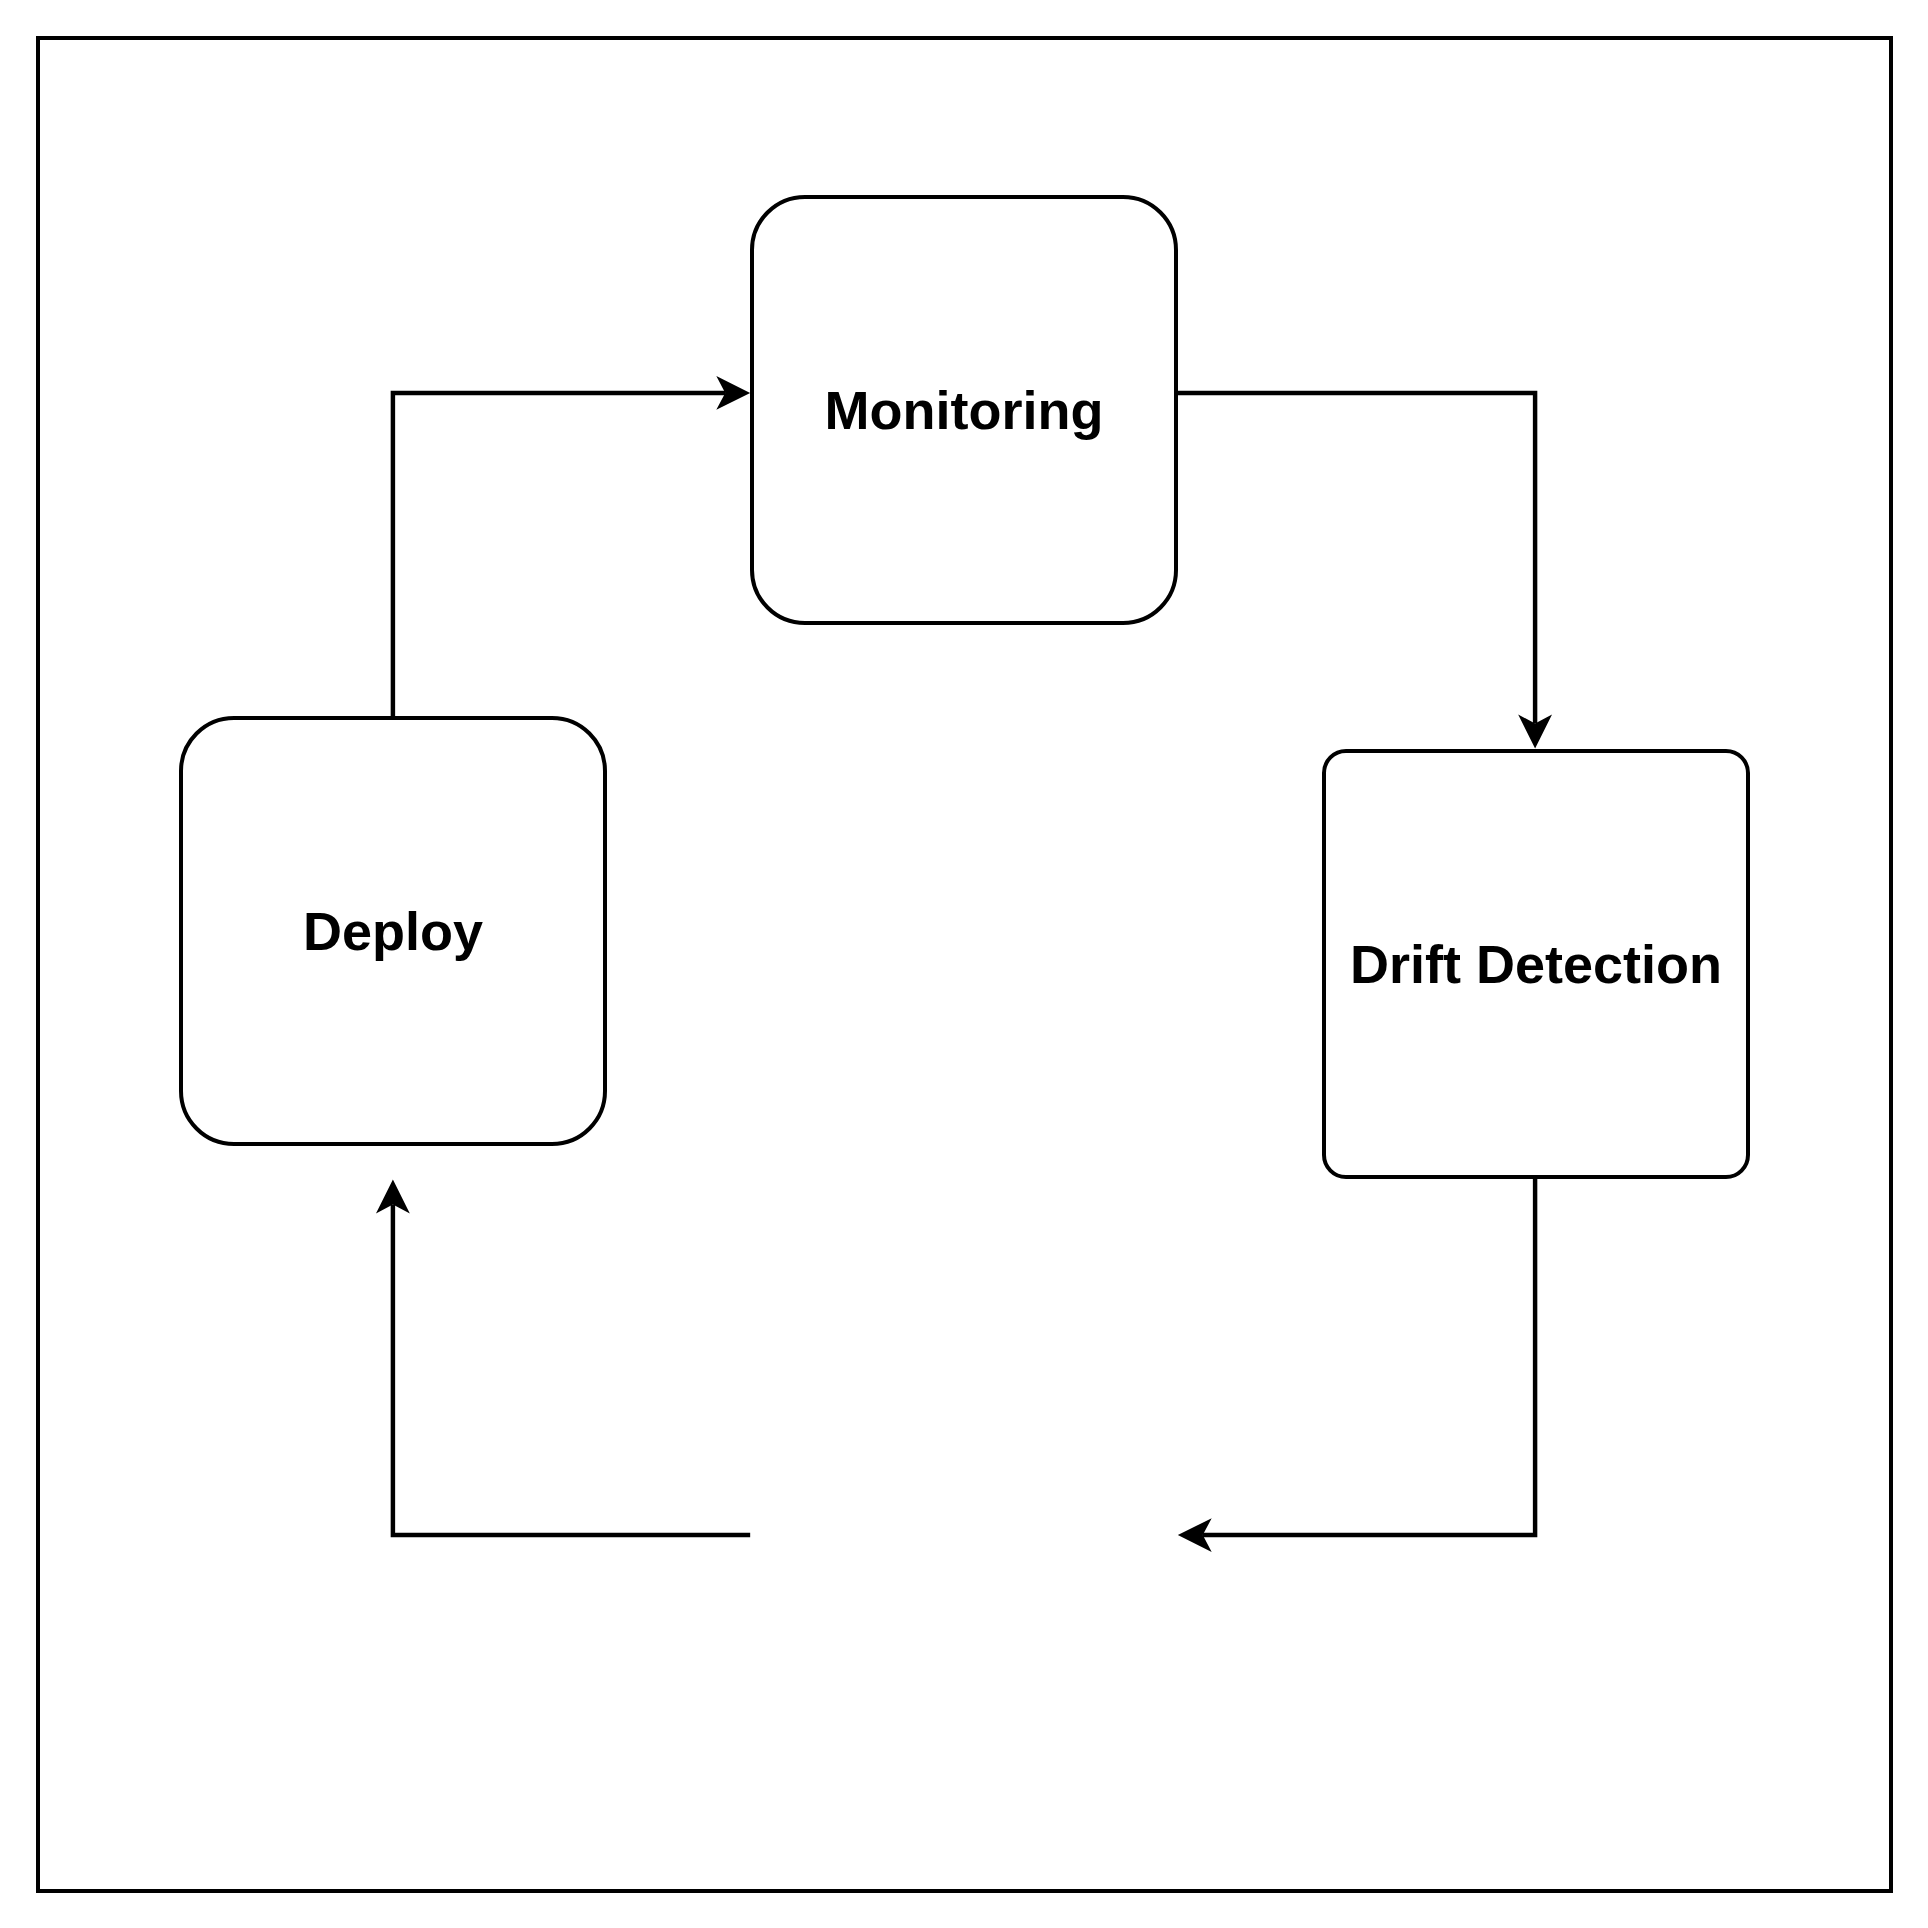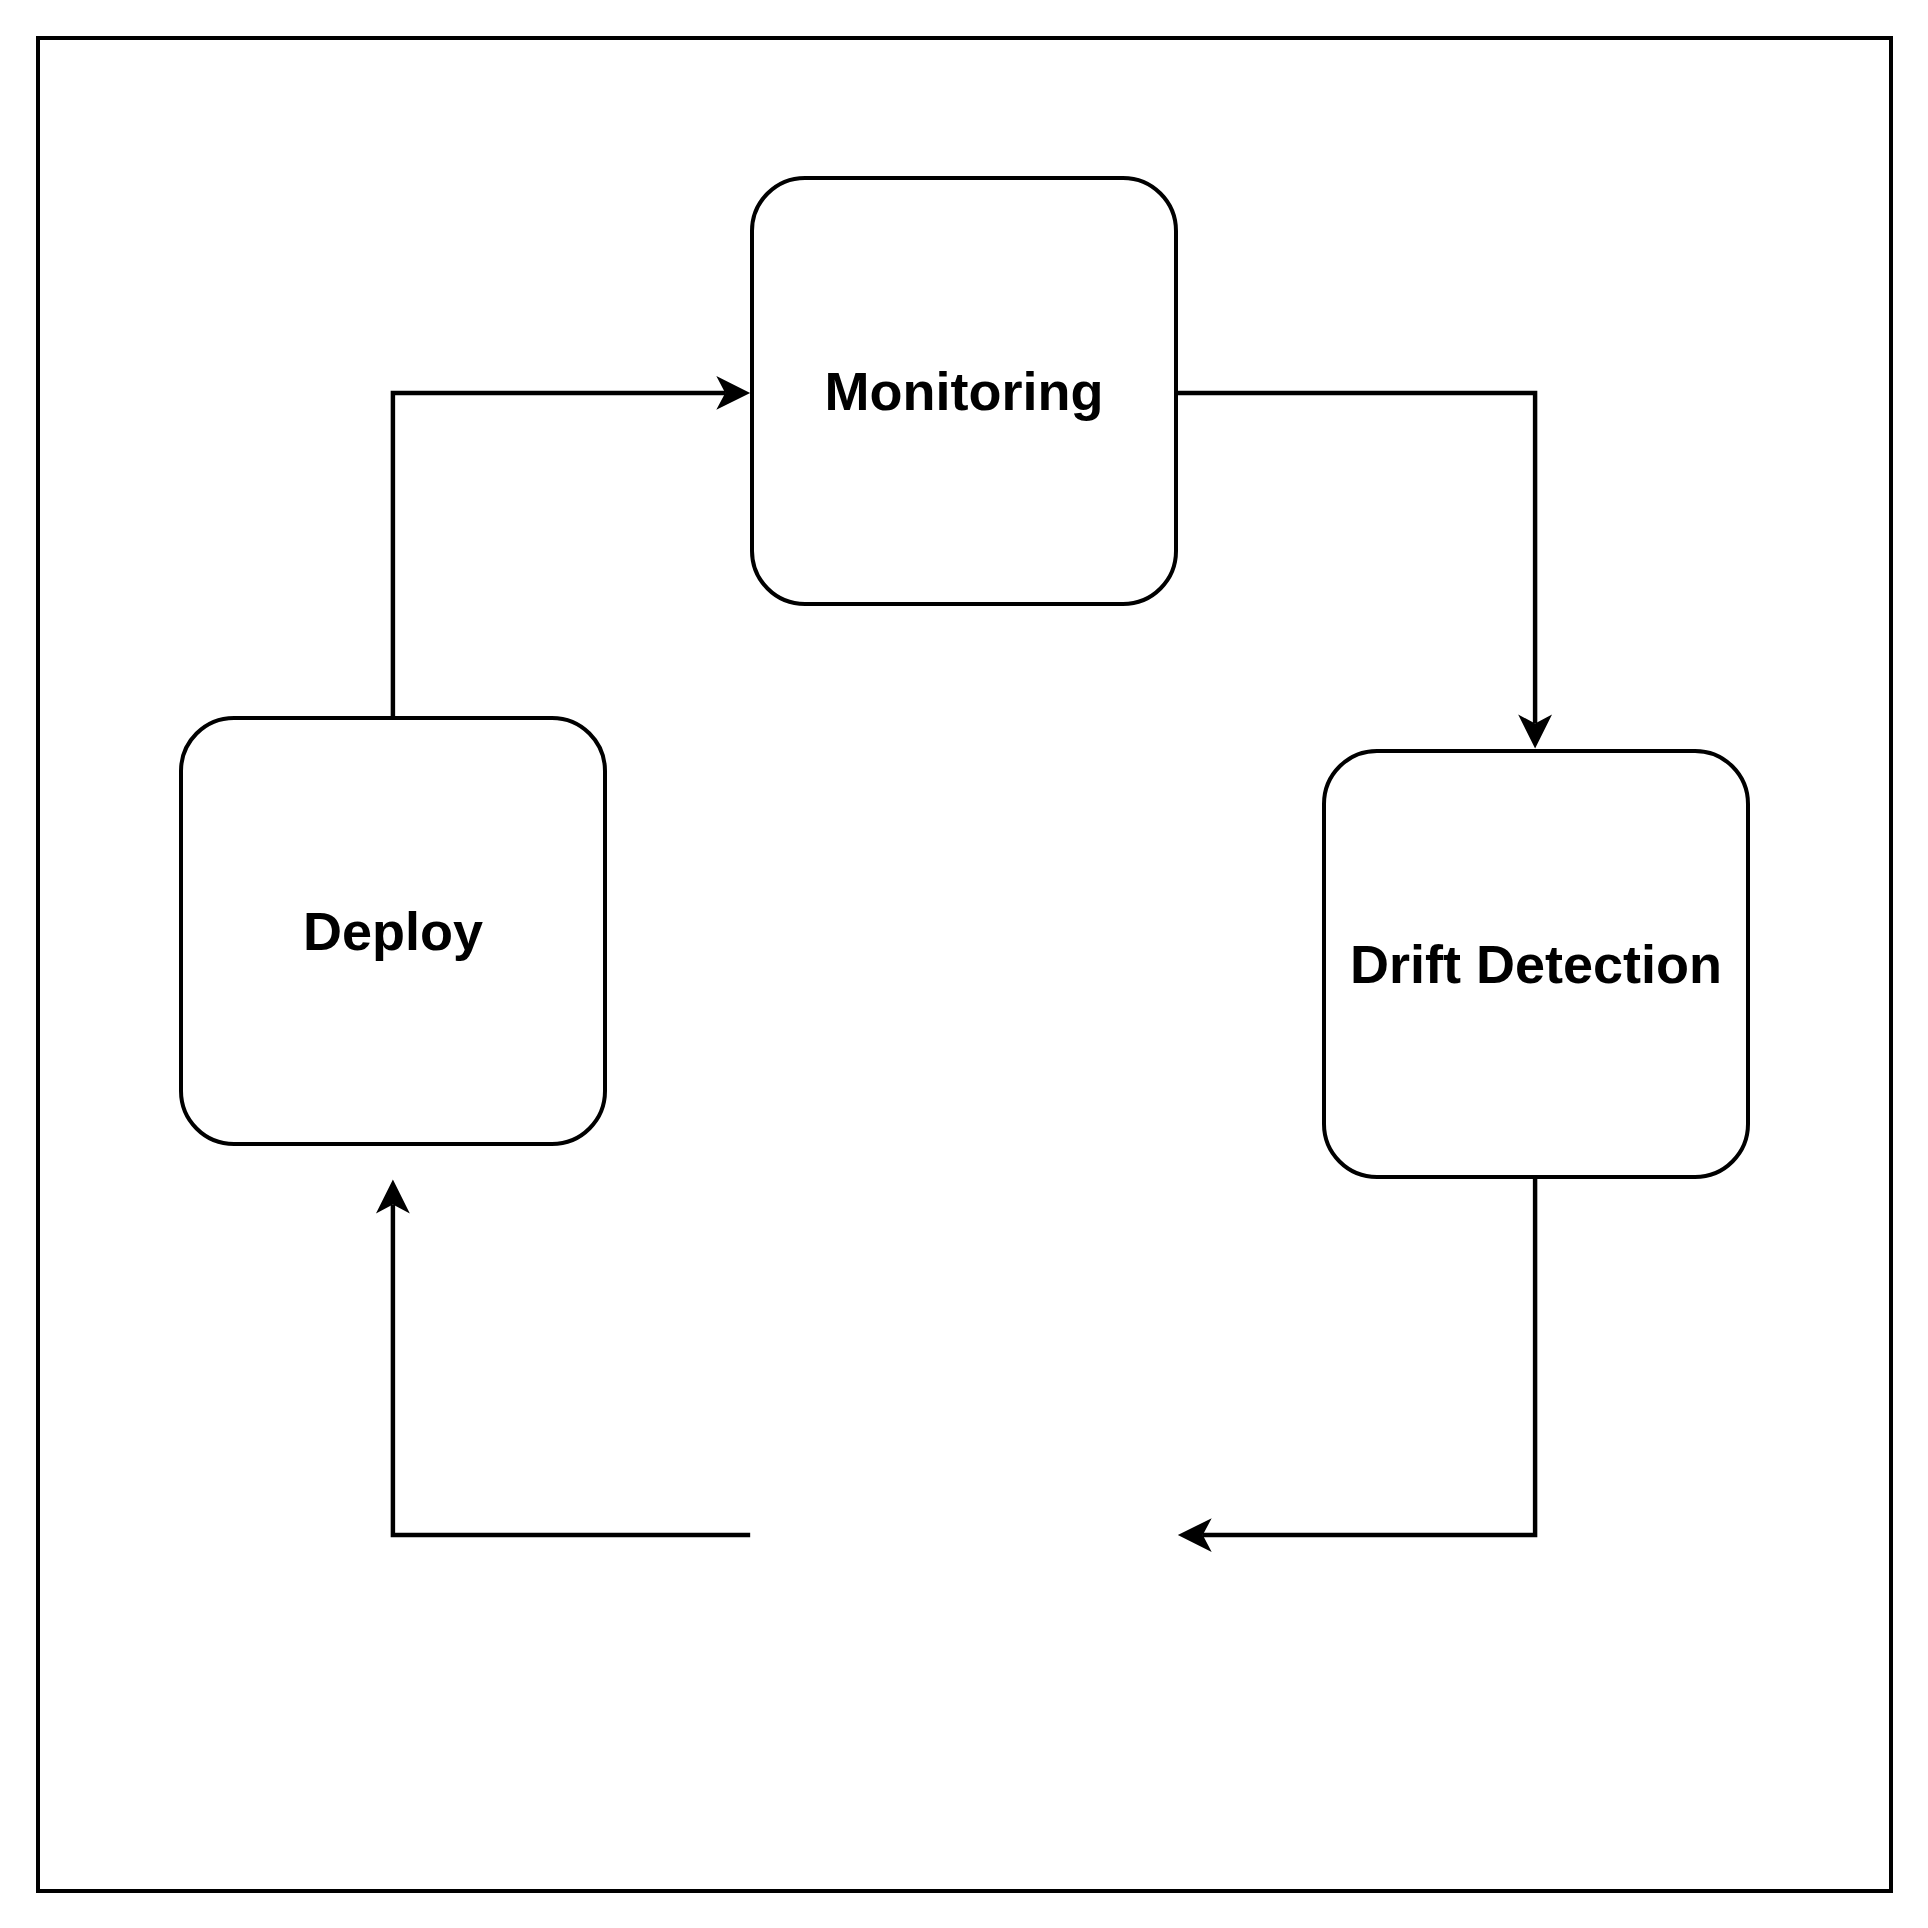--- a/index.html
+++ b/index.html
@@ -54,22 +54,22 @@
     align-items: center;
     justify-content: center;
   }
   .node-label {
     font-size: 54px;
     font-weight: bold;
     color: #000000;
     white-space: nowrap;
     letter-spacing: 0px;
   }
-  .node-monitoring    { left: 750px;  top: 176px;  }
-  .node-drift         { left: 1322px; top: 749px;  }
+  .node-monitoring    { left: 750px;  top: 195px;  }
+  .node-drift         { left: 1322px; top: 749px; border-radius: 24px;  }
   .node-take-action   { left: 750px;  top: 1321px; }
   .node-deploy        { left: 179px;  top: 716px;  }
 </style>
 </head>
 <body>
 
 <div class="canvas">
 
   <div class="frame"></div>
 

